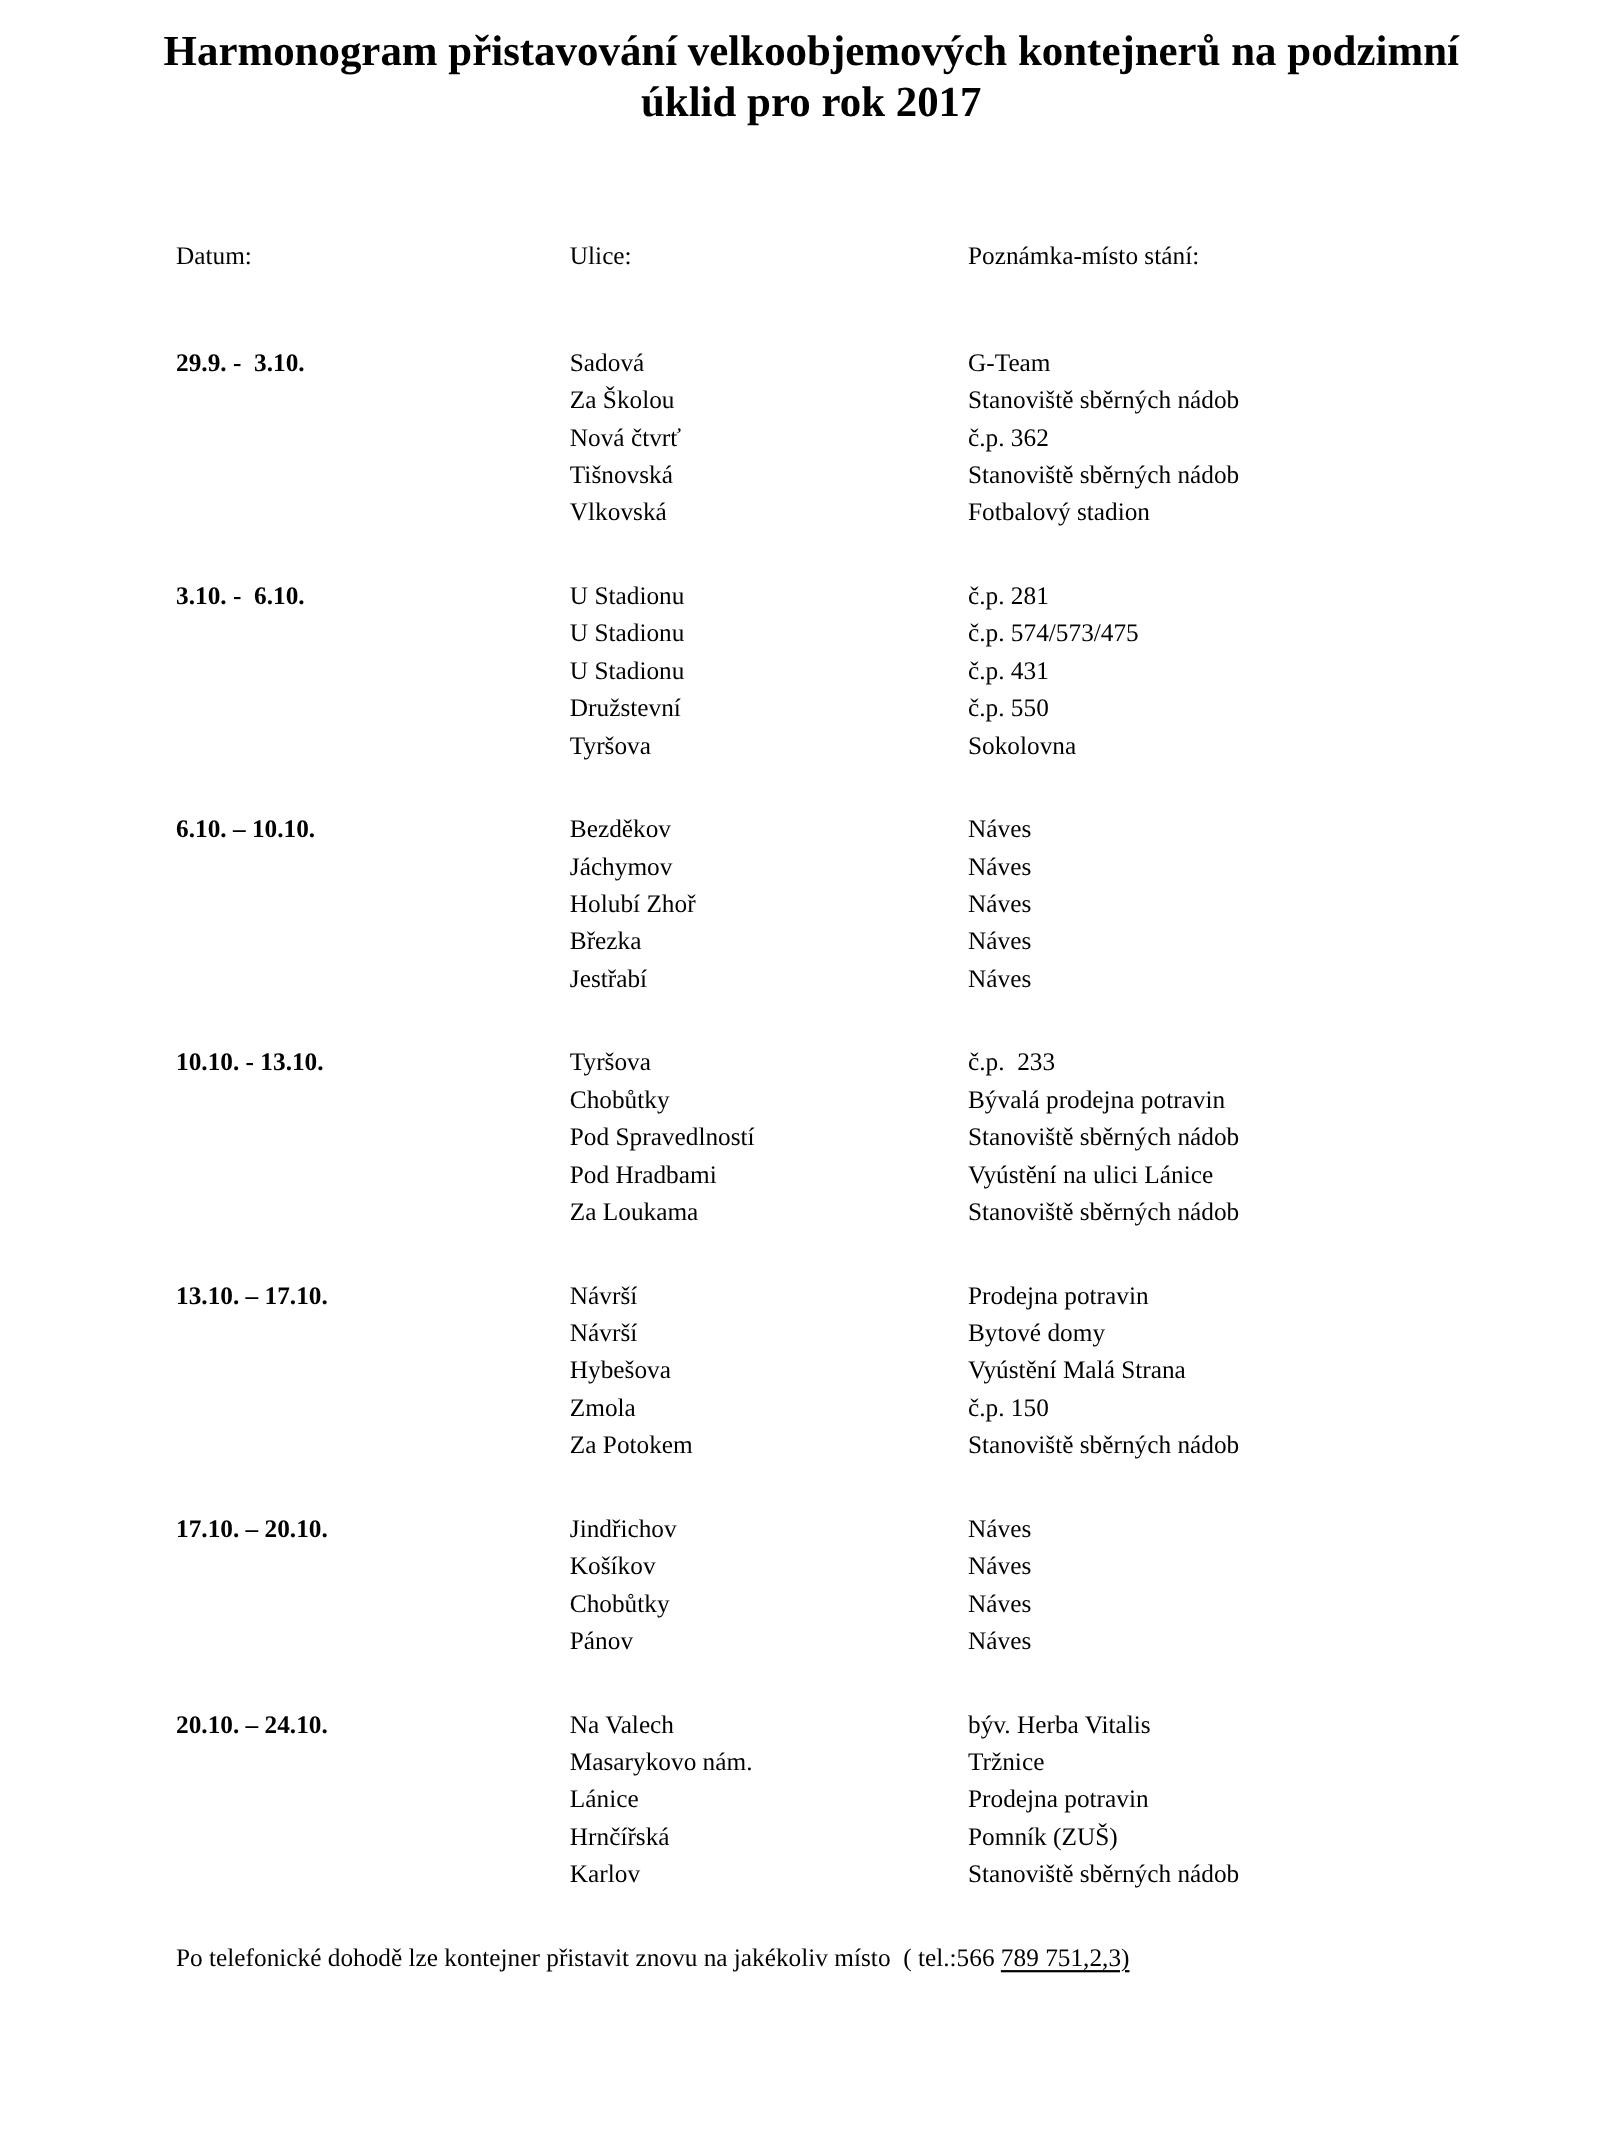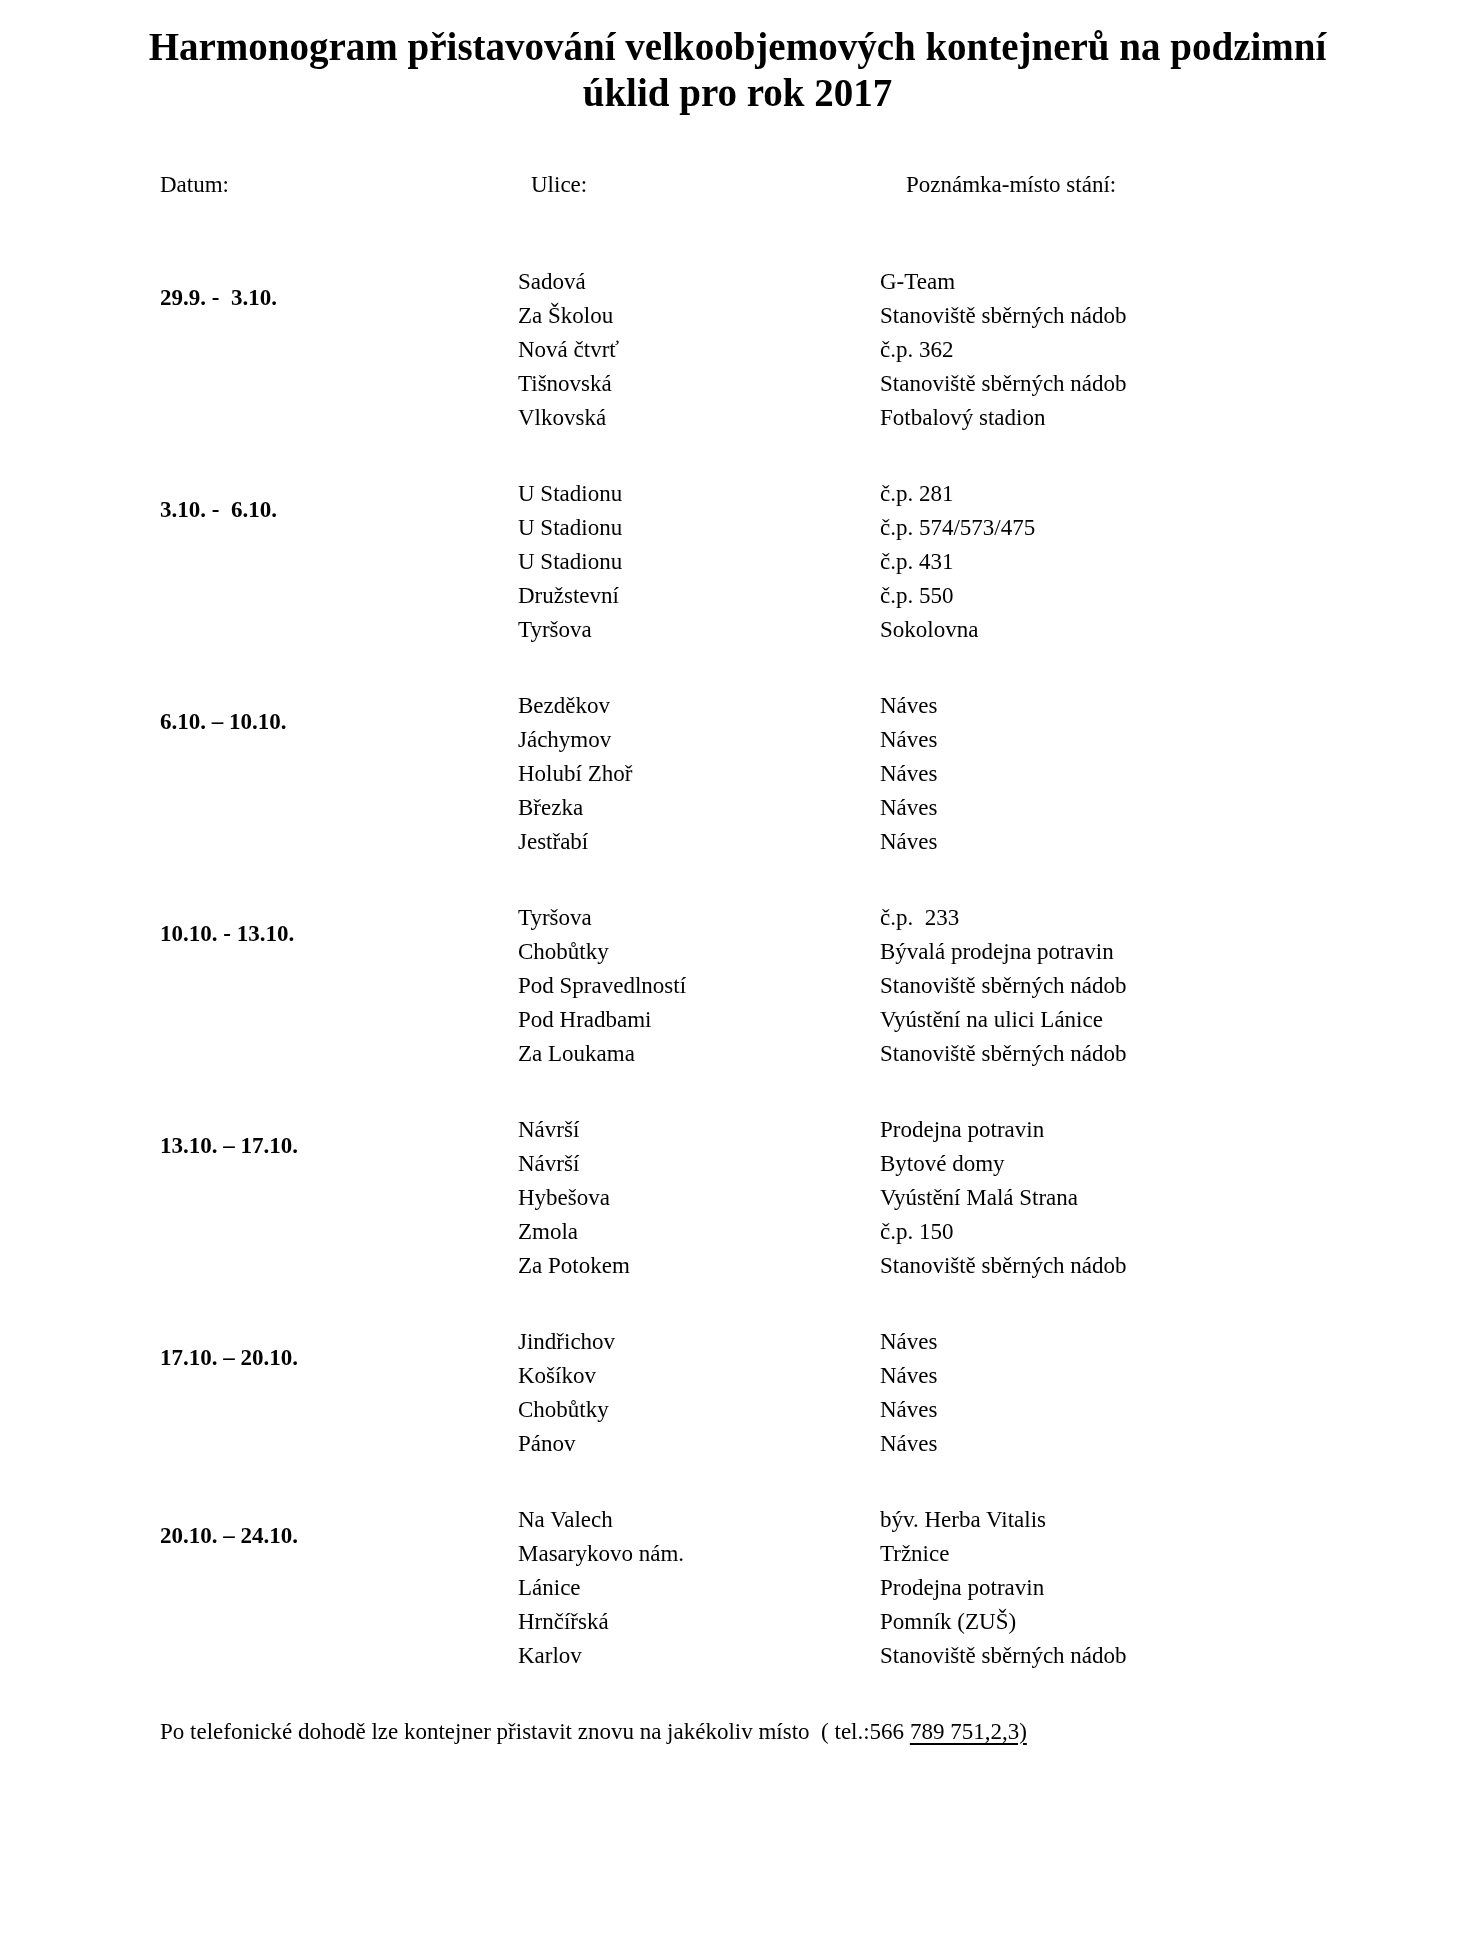--- a/index.html
+++ b/index.html
@@ -24,25 +24,25 @@
     margin-left: 160px;
     margin-right: 40px;
     font-size: 23px;
     line-height: 34px;
   }
   .grid {
     display: grid;
     grid-template-columns: 358px 362px 1fr;
     align-items: start;
   }
-  .header-row { margin-top: 52px; gap: 13px; }
+  .header-row { margin-top: 100px; }
   #schedule { margin-top: 63px; }
   .block { margin-bottom: 42px; }
   .cell, .line { white-space: pre-wrap; }
-  .date { font-weight: bold; margin-top: 16px; }
+  .date { font-weight: bold; }
   .footer {
     margin-top: 30px;
     white-space: pre-wrap;
   }
   .phone {
     text-decoration: underline;
     text-decoration-thickness: 2px;
     text-underline-offset: 4px;
   }
 </style>

